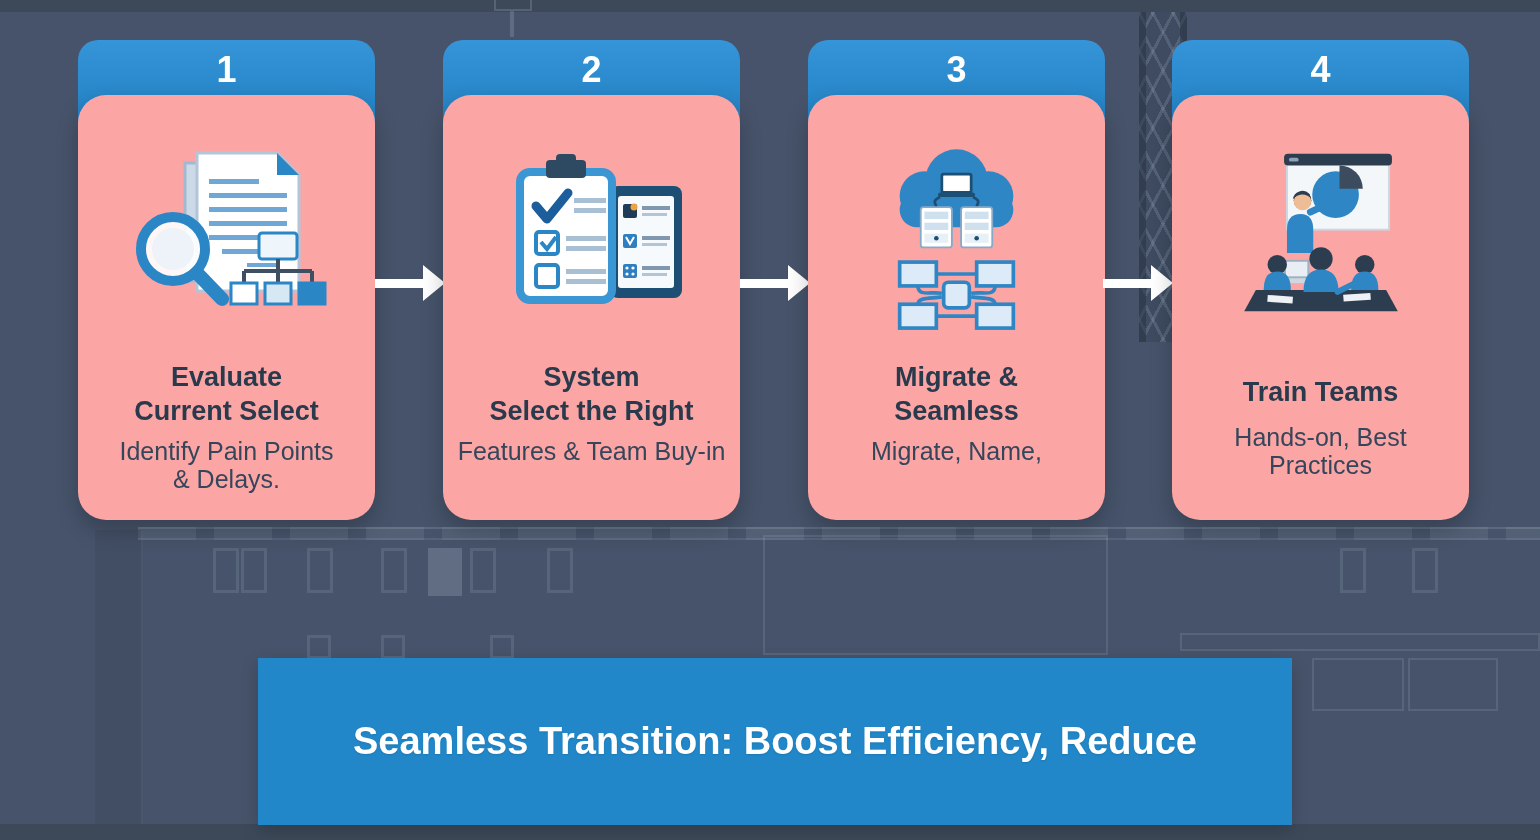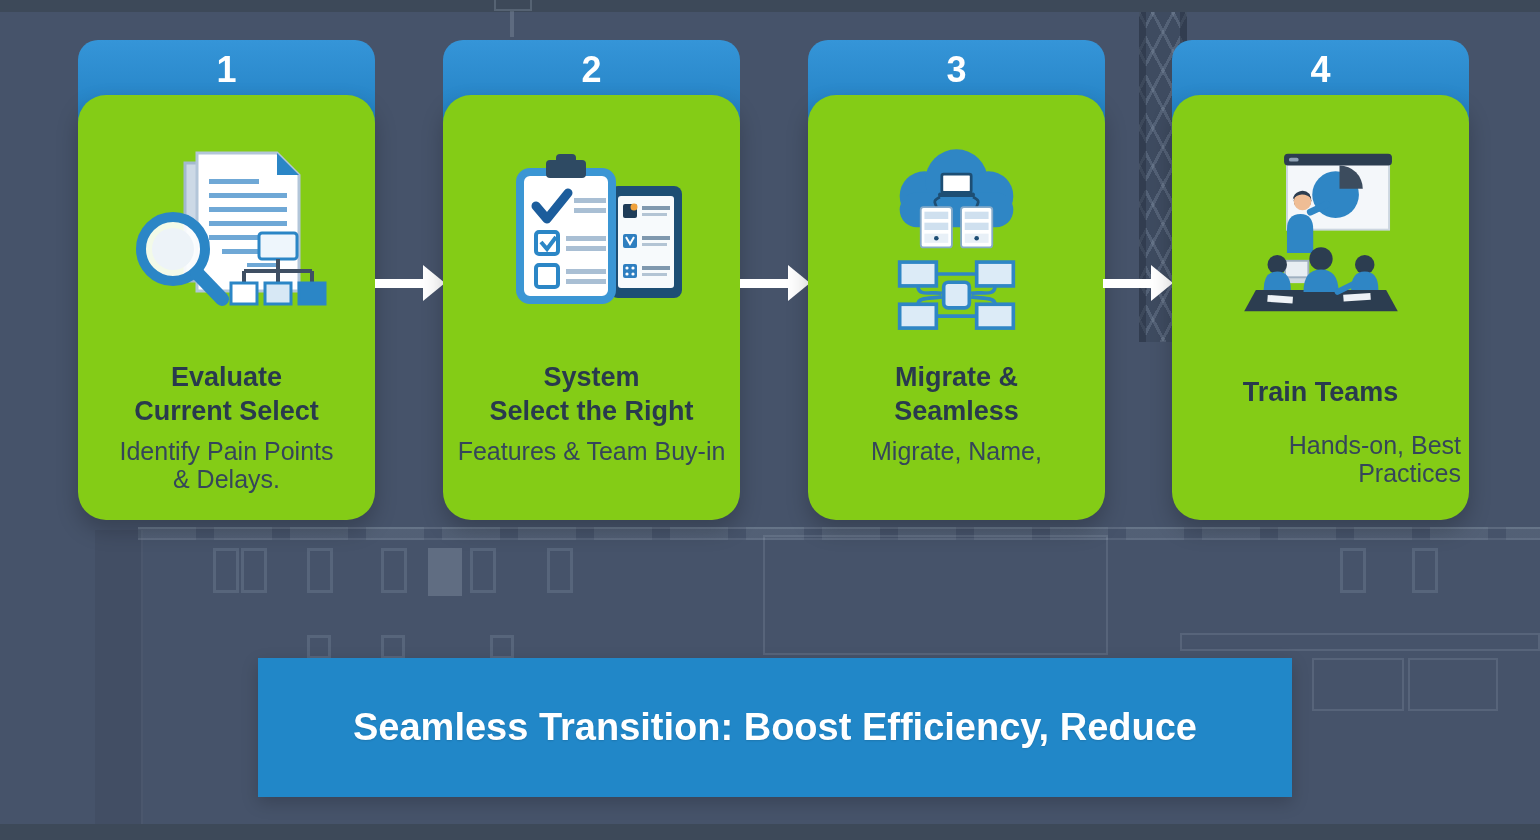--- a/index.html
+++ b/index.html
@@ -28,39 +28,39 @@
   .mast-pole{left:510px;top:11px;width:4px;height:26px;background:rgba(190,205,220,0.20);}
   .left-pier{left:95px;top:530px;width:48px;height:294px;background:rgba(0,0,0,0.05);
     border-right:2px solid rgba(190,205,220,0.08);}
 
   
   .card{position:absolute;top:40px;width:297px;height:480px;}
   .card-header{position:absolute;top:0;left:0;right:0;height:85px;border-radius:20px 20px 0 0;
     background:linear-gradient(180deg,#3595d8,#2280c2);}
   .step-number{position:absolute;top:9px;left:0;right:0;text-align:center;
     font-size:36px;font-weight:bold;color:#ffffff;}
-  .card-body{position:absolute;top:55px;left:0;right:0;bottom:0;background:#84cc16;
+  .card-body{position:absolute;top:55px;left:0;right:0;bottom:0;background:#fca5a5;
     border-radius:28px;box-shadow:0 10px 22px rgba(0,0,0,0.22);}
   .icon-wrap{position:absolute;top:38px;left:0;right:0;height:205px;
     display:flex;align-items:center;justify-content:center;}
   .text-block{position:absolute;top:265px;left:8px;right:8px;text-align:center;}
   .text-block.single{top:280px;}
   .title span{display:block;font-size:27px;line-height:34px;font-weight:bold;color:#293a4d;}
   .subtitle{margin-top:9px;}
-  .text-block.single .subtitle{margin-top:22px;text-align:right;}
+  .text-block.single .subtitle{margin-top:14px;}
   .subtitle span{display:block;font-size:25px;line-height:28px;color:#35465a;}
 
   
   .arrow{position:absolute;top:265px;width:70px;height:36px;}
   .arrow .shaft{position:absolute;left:0;top:14px;width:50px;height:9px;background:#ffffff;}
   .arrow .head{position:absolute;left:48px;top:0;width:0;height:0;
     border-top:18px solid transparent;border-bottom:18px solid transparent;border-left:22px solid #ffffff;}
 
   
-  .banner{position:absolute;left:258px;top:658px;width:1034px;height:139px;background:#2187c8;
+  .banner{position:absolute;left:258px;top:658px;width:1034px;height:167px;background:#2187c8;
     display:flex;flex-direction:column;justify-content:center;text-align:center;
     box-shadow:0 6px 16px rgba(0,0,0,0.18);}
   .banner span{display:block;color:#ffffff;font-weight:bold;font-size:38px;line-height:51px;
     text-shadow:0 1px 2px rgba(0,0,0,0.12);}
 </style>
 </head>
 <body>
 
 <div id="stage">
 

